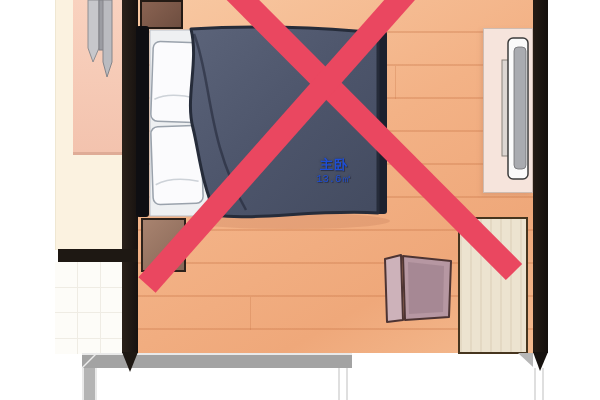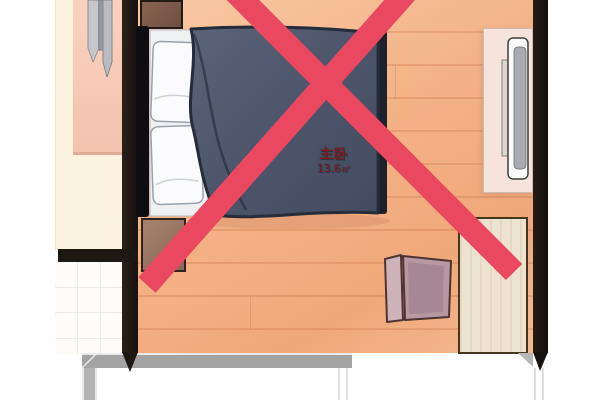--- a/index.html
+++ b/index.html
@@ -74,26 +74,26 @@
     background:
       repeating-linear-gradient(90deg, rgba(150,120,80,0.10) 0 2px, rgba(0,0,0,0) 2px 10px),
       #ece3d0;
     border:2px solid #46351f;box-sizing:border-box;
   }
 
   
   .svg-layer{left:0;top:0;width:600px;height:400px;pointer-events:none;}
 
   .room-label{
-    left:300px;top:147px;width:68px;text-align:center;
-    color:#7f1d1d;line-height:1.15;
+    left:300px;top:158px;width:68px;text-align:center;
+    color:#1d4ed8;line-height:1.15;
     text-shadow:1px 1px 0 #2e3345, 0 0 2px rgba(35,40,55,0.65);
   }
   .room-label .name{font-size:13px;font-weight:bold;letter-spacing:1px;}
-  .room-label .area{font-size:10.5px;}
+  .room-label .area{font-size:10.5px;font-family:Liberation Mono, monospace;}
 </style>
 </head>
 <body>
 
 <div id="stage">
 
   <div class="abs adjacent-floor"></div>
   <div class="abs tile-floor"></div>
   <div class="abs tile-v" style="left:77px;"></div>
   <div class="abs tile-v" style="left:100px;"></div>

